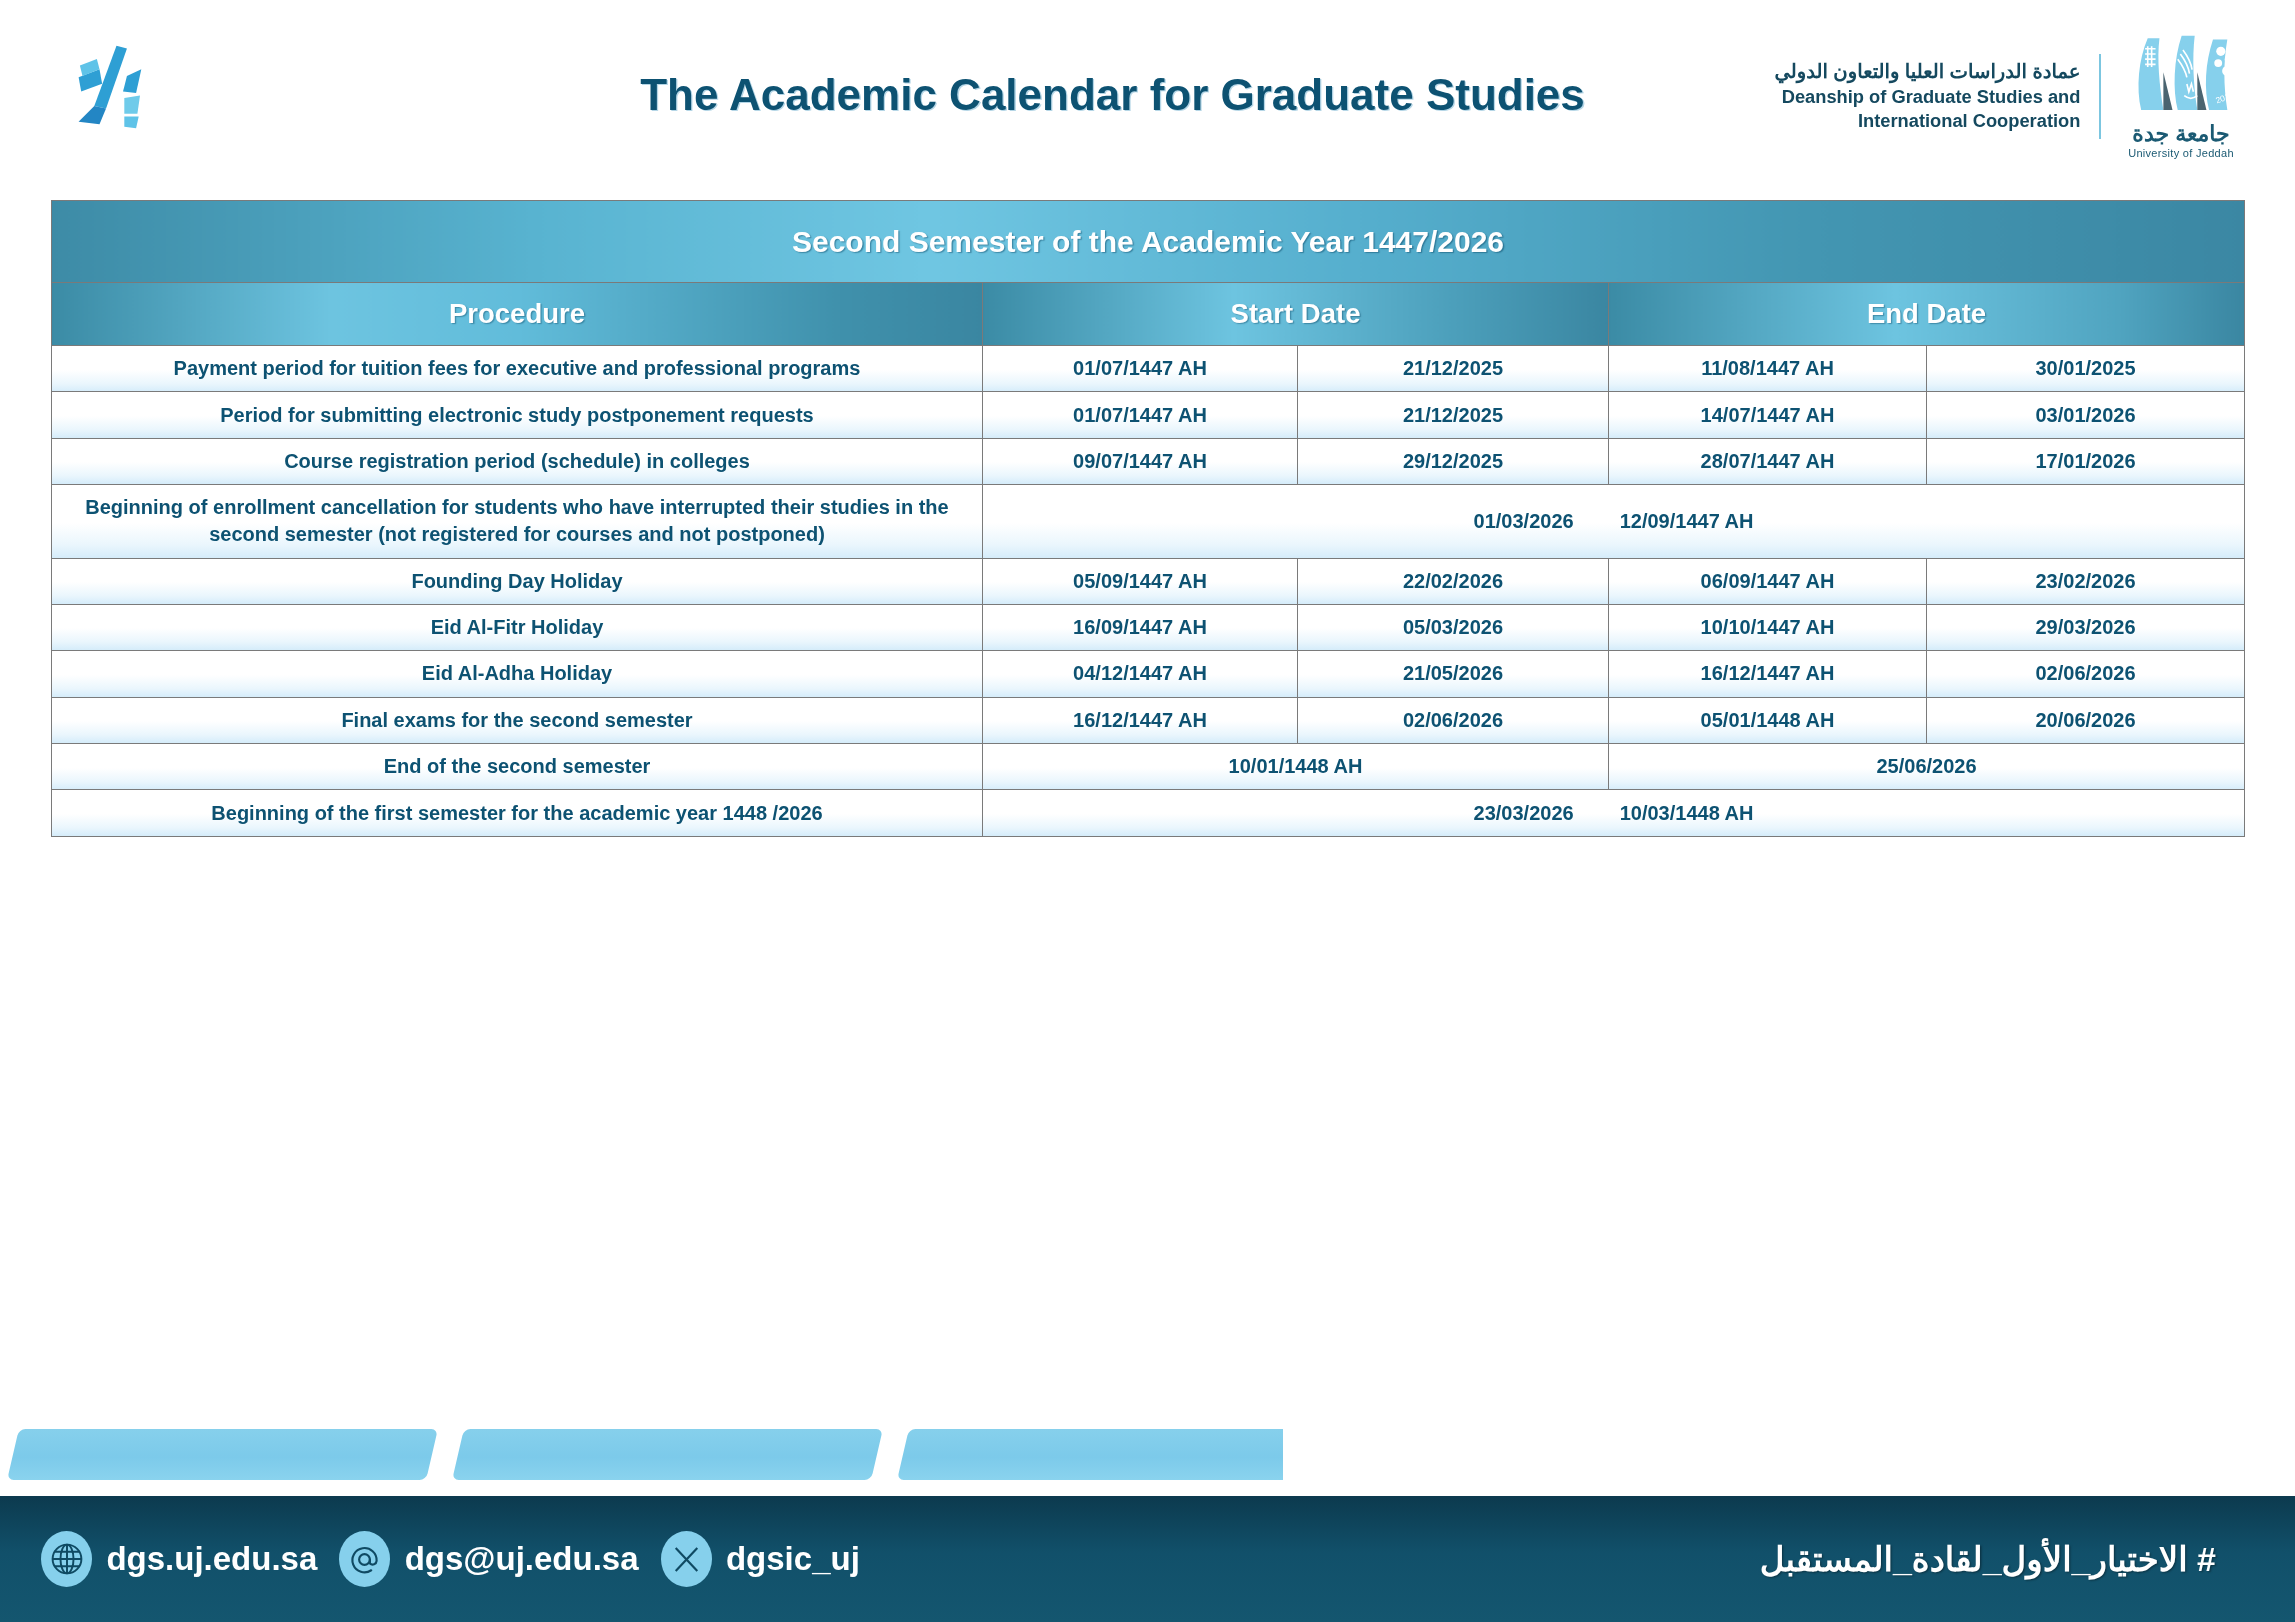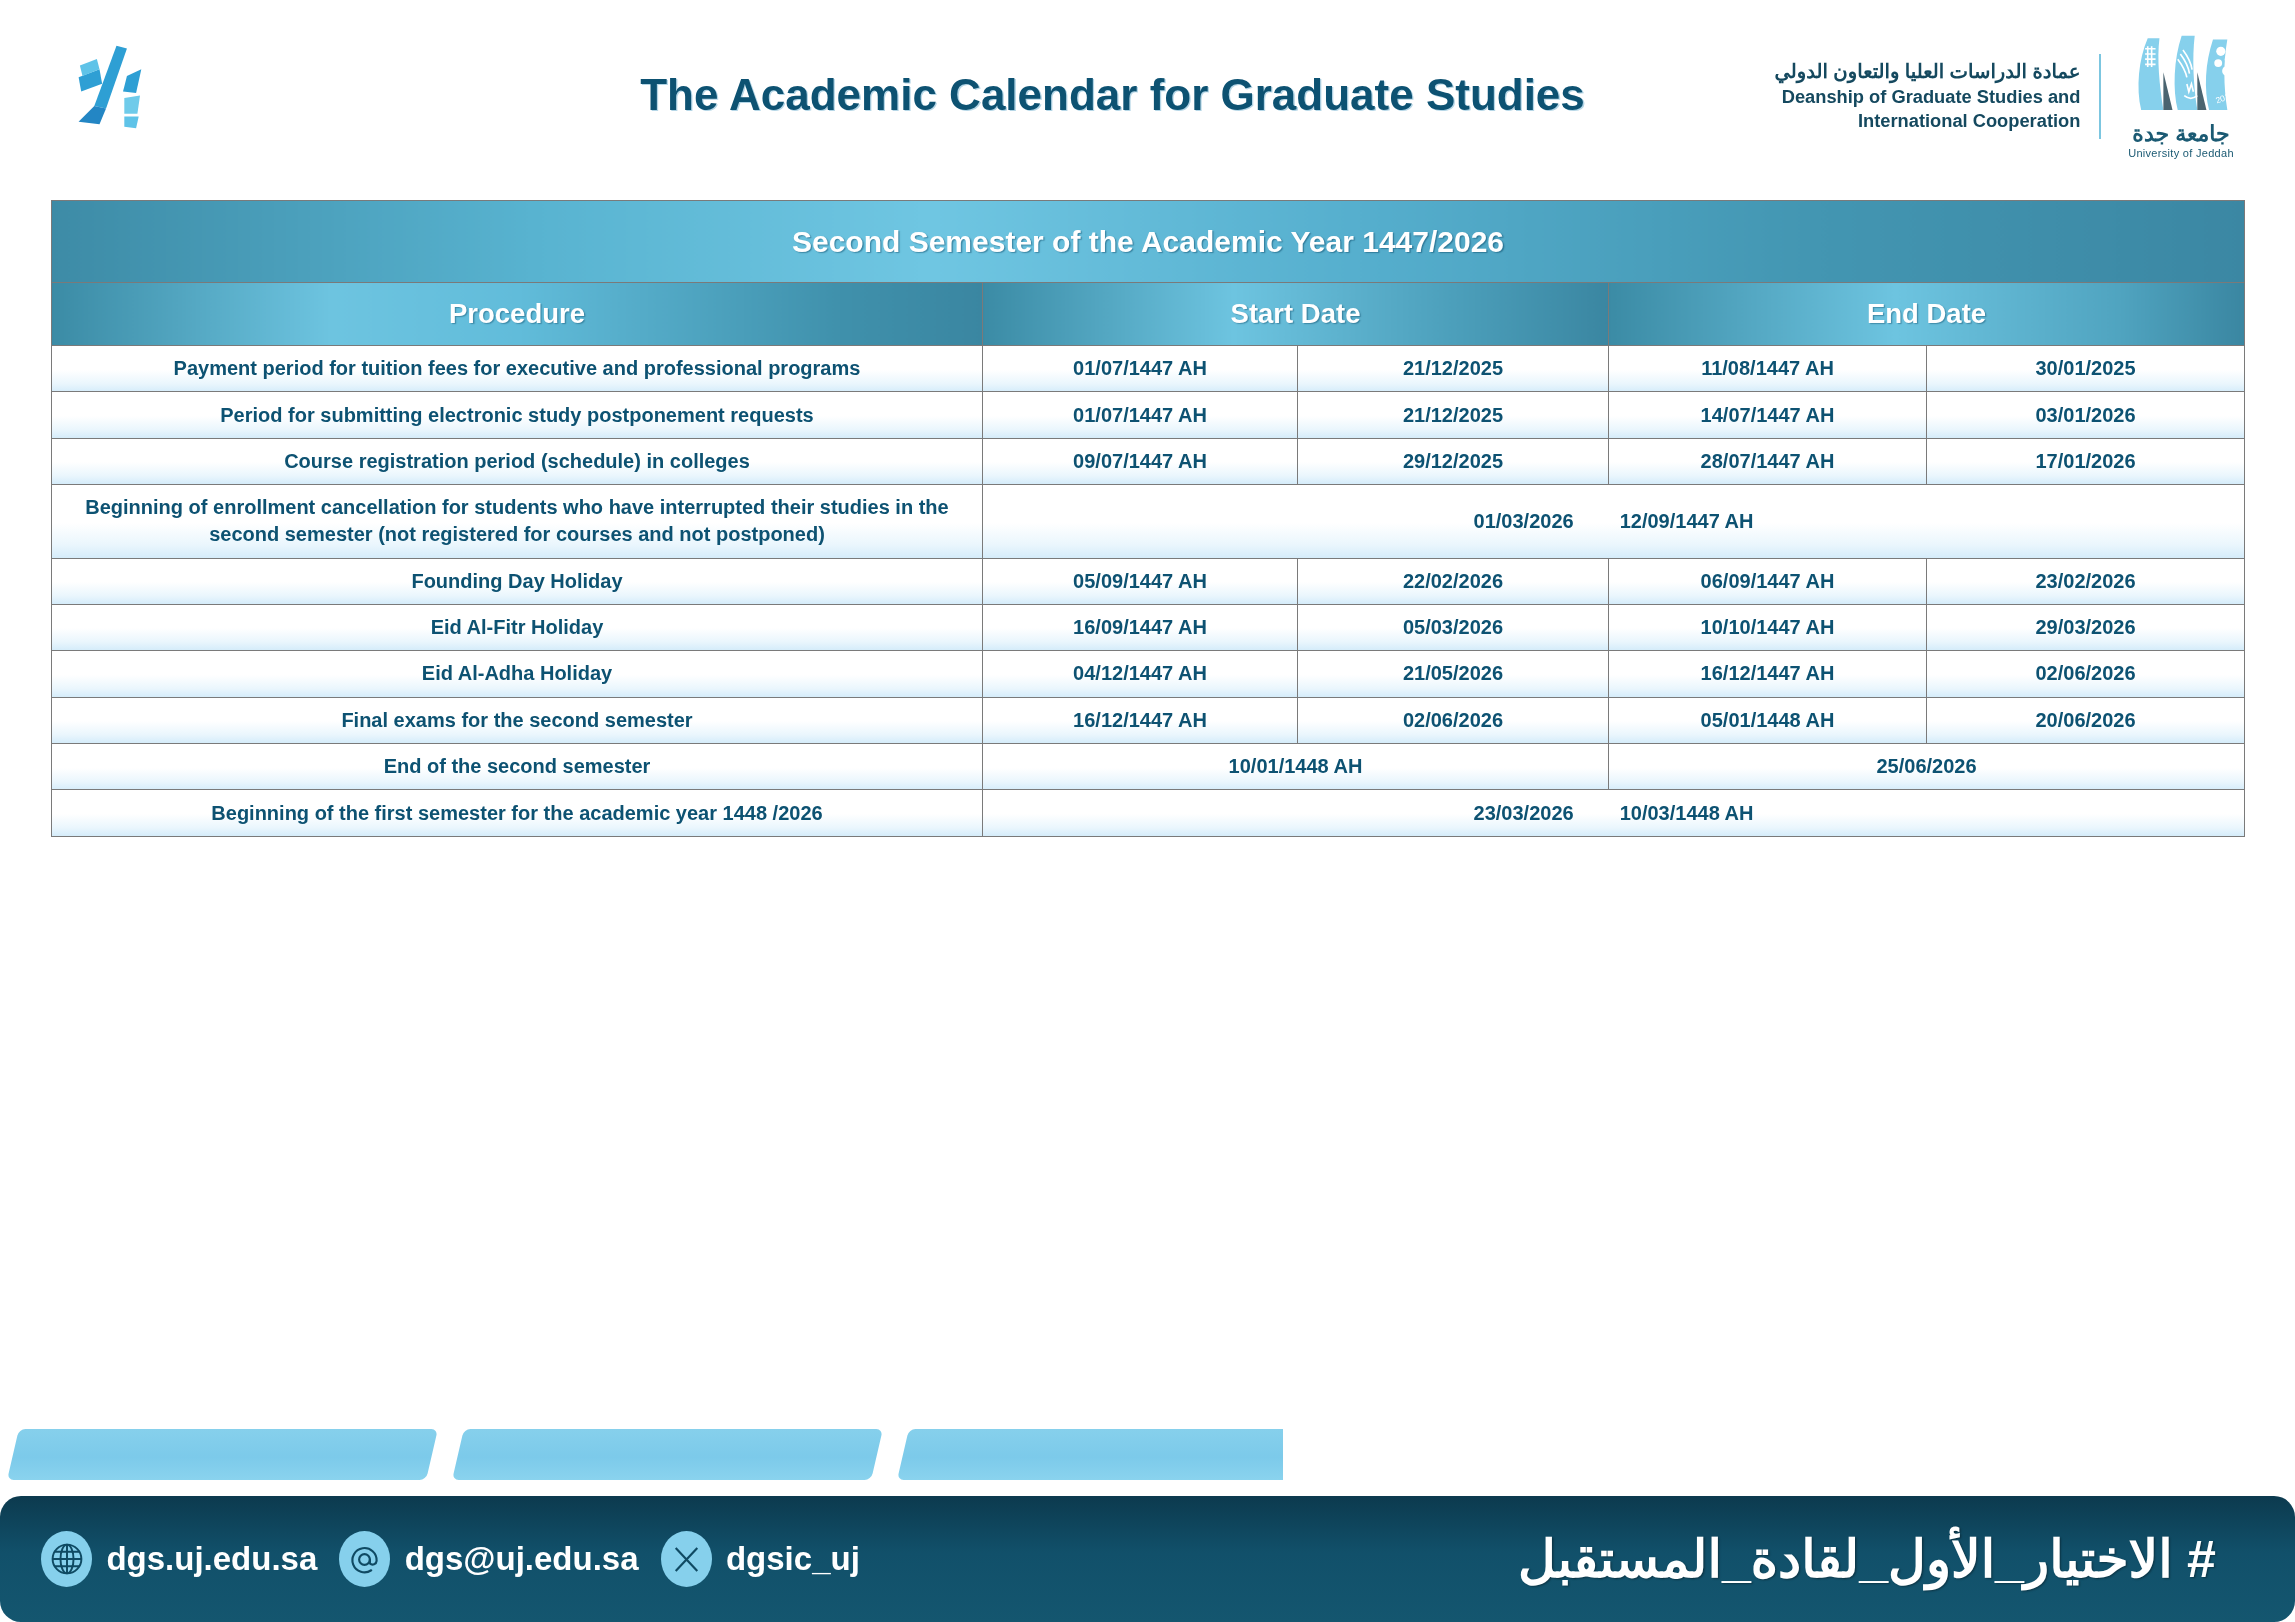--- a/index.html
+++ b/index.html
@@ -98,35 +98,35 @@
   #deco .p3 { left:903px; width:419px; }
   #deco .corner {
     position:absolute; left:1283px; bottom:0; width:111px; height:69px;
     background:#ffffff;
     border-bottom-right-radius:46px;
   }
 
   #footer {
     position:absolute; left:0; bottom:0; width:2295px; height:126px;
     background:linear-gradient(to bottom,#0c3a4e 0%,#11506a 45%,#14566f 100%);
-    display:flex; align-items:center;border-radius:21px;
+    display:flex; align-items:center;
   }
   #contacts { display:flex; align-items:center; gap:22px; padding-left:41px; }
   .contact { display:flex; align-items:center; gap:14.4px; }
   .cicon {
     width:51px; height:56px; border-radius:50%;
     background:#86d0ec; color:#0f4a63;
     display:flex; align-items:center; justify-content:center;
     flex-shrink:0;
   }
   .clabel { font-size:33px; font-weight:bold; color:#ffffff; white-space:nowrap; }
 
   #hashtag {
     position:absolute; right:79px; top:50%; transform:translateY(-50%);
-    font-size:52px; font-weight:bold; color:#ffffff;
+    font-size:34px; font-weight:bold; color:#ffffff;
     direction:rtl; white-space:nowrap;
     text-shadow:1.3px 1.3px 2px rgba(0,0,0,.35);
   }
 </style>
 </head>
 <body>
 
 <div id="header">
 
   <div id="vision-logo">

